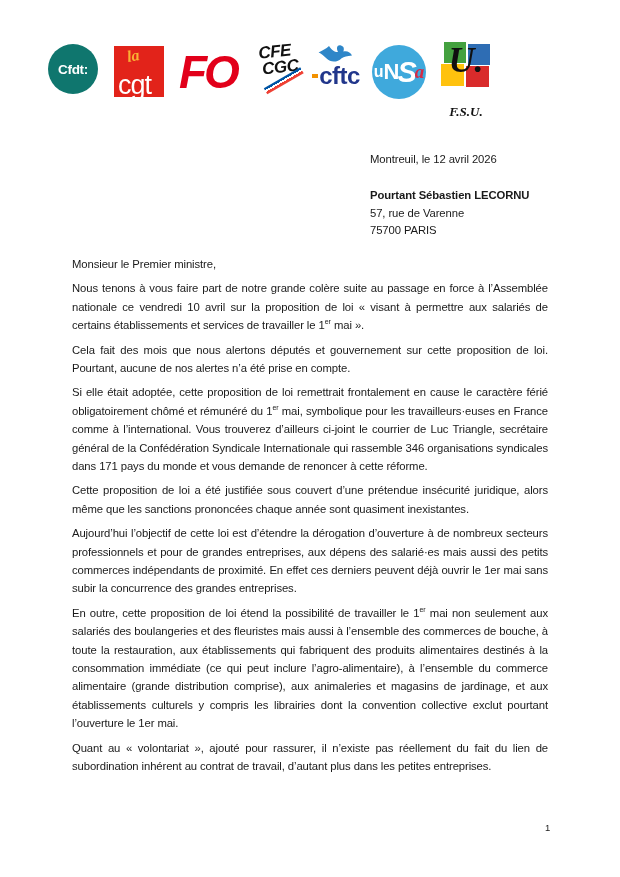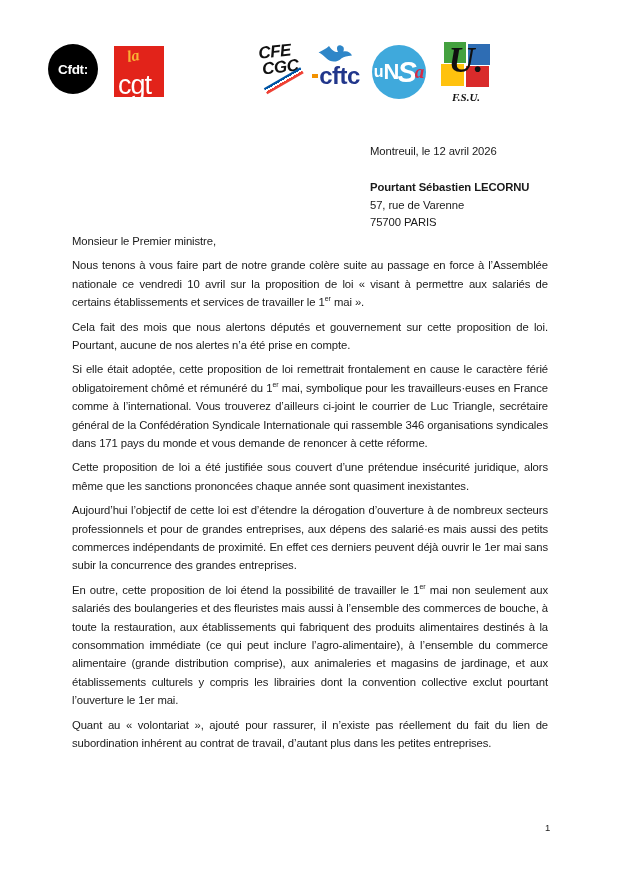--- a/index.html
+++ b/index.html
@@ -7,21 +7,21 @@
     position:relative; width:620px; height:877px; background:#ffffff;
     font-family:"Liberation Sans", sans-serif; color:#1a1a1a; overflow:hidden;
     margin:0 auto;
   }
 
   
   .logos { position:absolute; top:0; left:0; width:620px; height:110px; }
 
   .cfdt {
     position:absolute; left:48px; top:44px; width:50px; height:50px;
-    border-radius:50%; background:#000000; color:#fff;
+    border-radius:50%; background:#0f766e; color:#fff;
     display:flex; align-items:center; justify-content:center;
     font-weight:bold; font-size:13.5px; letter-spacing:-0.3px;
   }
 
   .cgt { position:absolute; left:114px; top:46px; width:50px; height:51px; background:#E2231A; }
   .cgt-la {
     position:absolute; top:1px; left:13px; color:#F9B233;
     font-family:"Liberation Serif", serif; font-style:italic; font-weight:bold;
     font-size:16px; transform:rotate(-10deg);
   }
@@ -65,42 +65,42 @@
   .fsu-grid { position:relative; width:50px; height:46px; margin:0 auto; }
   .fsu-sq { position:absolute; }
   .fsu-g { left:3px;  top:0;    width:22px; height:21px; background:#44A13F; }
   .fsu-b { left:27px; top:2px;  width:22px; height:21px; background:#2E6DB4; }
   .fsu-y { left:0;    top:22px; width:23px; height:22px; background:#FFC20E; }
   .fsu-r { left:25px; top:24px; width:23px; height:21px; background:#D92B2B; }
   .fsu-overlay {
     position:absolute; left:0; right:0; top:-3px; color:#101010;
     font-family:"Liberation Serif",serif; font-style:italic; font-weight:bold; font-size:36px;
   }
-  .fsu-caption { font-family:"Liberation Serif",serif; font-style:italic; font-weight:bold; font-size:11px; margin-top:3px; color:#111; }
+  .fsu-caption { font-family:"Liberation Serif",serif; font-style:italic; font-weight:bold; font-size:13px; margin-top:16px; color:#111; }
 
   .solidaires { position:absolute; left:498px; top:49px; width:80px; }
   .sol-small {
     width:34px; margin-left:auto; color:#E30613; font-weight:bold;
     font-size:5.5px; line-height:5.5px; text-align:center;
   }
   .sol-label {
     font-family:"Liberation Serif",serif; font-weight:bold; font-size:20.5px;
     letter-spacing:-0.8px; color:#000; line-height:21px;
   }
   .sol-bar { height:3.5px; background:#EC008C; margin-top:1.5px; }
 
   
   .letter {
     position:absolute; left:72px; top:110px; width:476px;
     font-size:11.3px; line-height:18.4px; letter-spacing:-0.1px; color:#1a1a1a;
   }
-  .date-line { margin:32px 0 0 298px; }
+  .date-line { margin:40px 0 0 298px; }
   .recipient { margin:19px 0 0 298px; line-height:17.5px; }
   .recipient-name { font-weight:bold; }
-  .salutation { }
+  .salutation { margin-top:15px; }
   .paragraphs { margin-top:6px; }
   .para { margin:0 0 6px 0; text-align:justify; }
   .para sup { font-size:7px; line-height:0; vertical-align:super; letter-spacing:0; }
   .para .u { }
 
   .page-number { position:absolute; left:545px; top:822px; font-size:9.5px; color:#222; }
 </style>
 </head>
 <body>
 
@@ -110,20 +110,23 @@
 
     <div class="cfdt">
       <span>Cfdt:</span>
     </div>
 
     <div class="cgt">
       <span class="cgt-la">la</span>
       <span class="cgt-label">cgt</span>
     </div>
 
+    <div class="fo">
+      <span>FO</span>
+    </div>
 
     <div class="cfecgc">
       <div class="cfecgc-line">CFE</div>
       <div class="cfecgc-line cfecgc-line2">CGC</div>
       <div class="cfecgc-stripe"></div>
     </div>
 
     <div class="cftc">
       <svg class="cftc-dove" width="36" height="24" viewBox="0 0 36 24" aria-hidden="true">
         <path fill="#2E86C8" d="M11 3 C14 7 16 9 20 9 C18 5 19 1.5 23 2.5 C26 3.3 26.4 6 25.4 8.6 C29 7.6 32.6 9.4 34 12.4 C29 13.4 26 13.2 23.6 15.2 C19.6 19.6 12.4 19.6 8.6 15.6 C6 13 3.4 10.4 0.6 9.4 C4.4 7.2 8 6 11 3 Z"></path>

